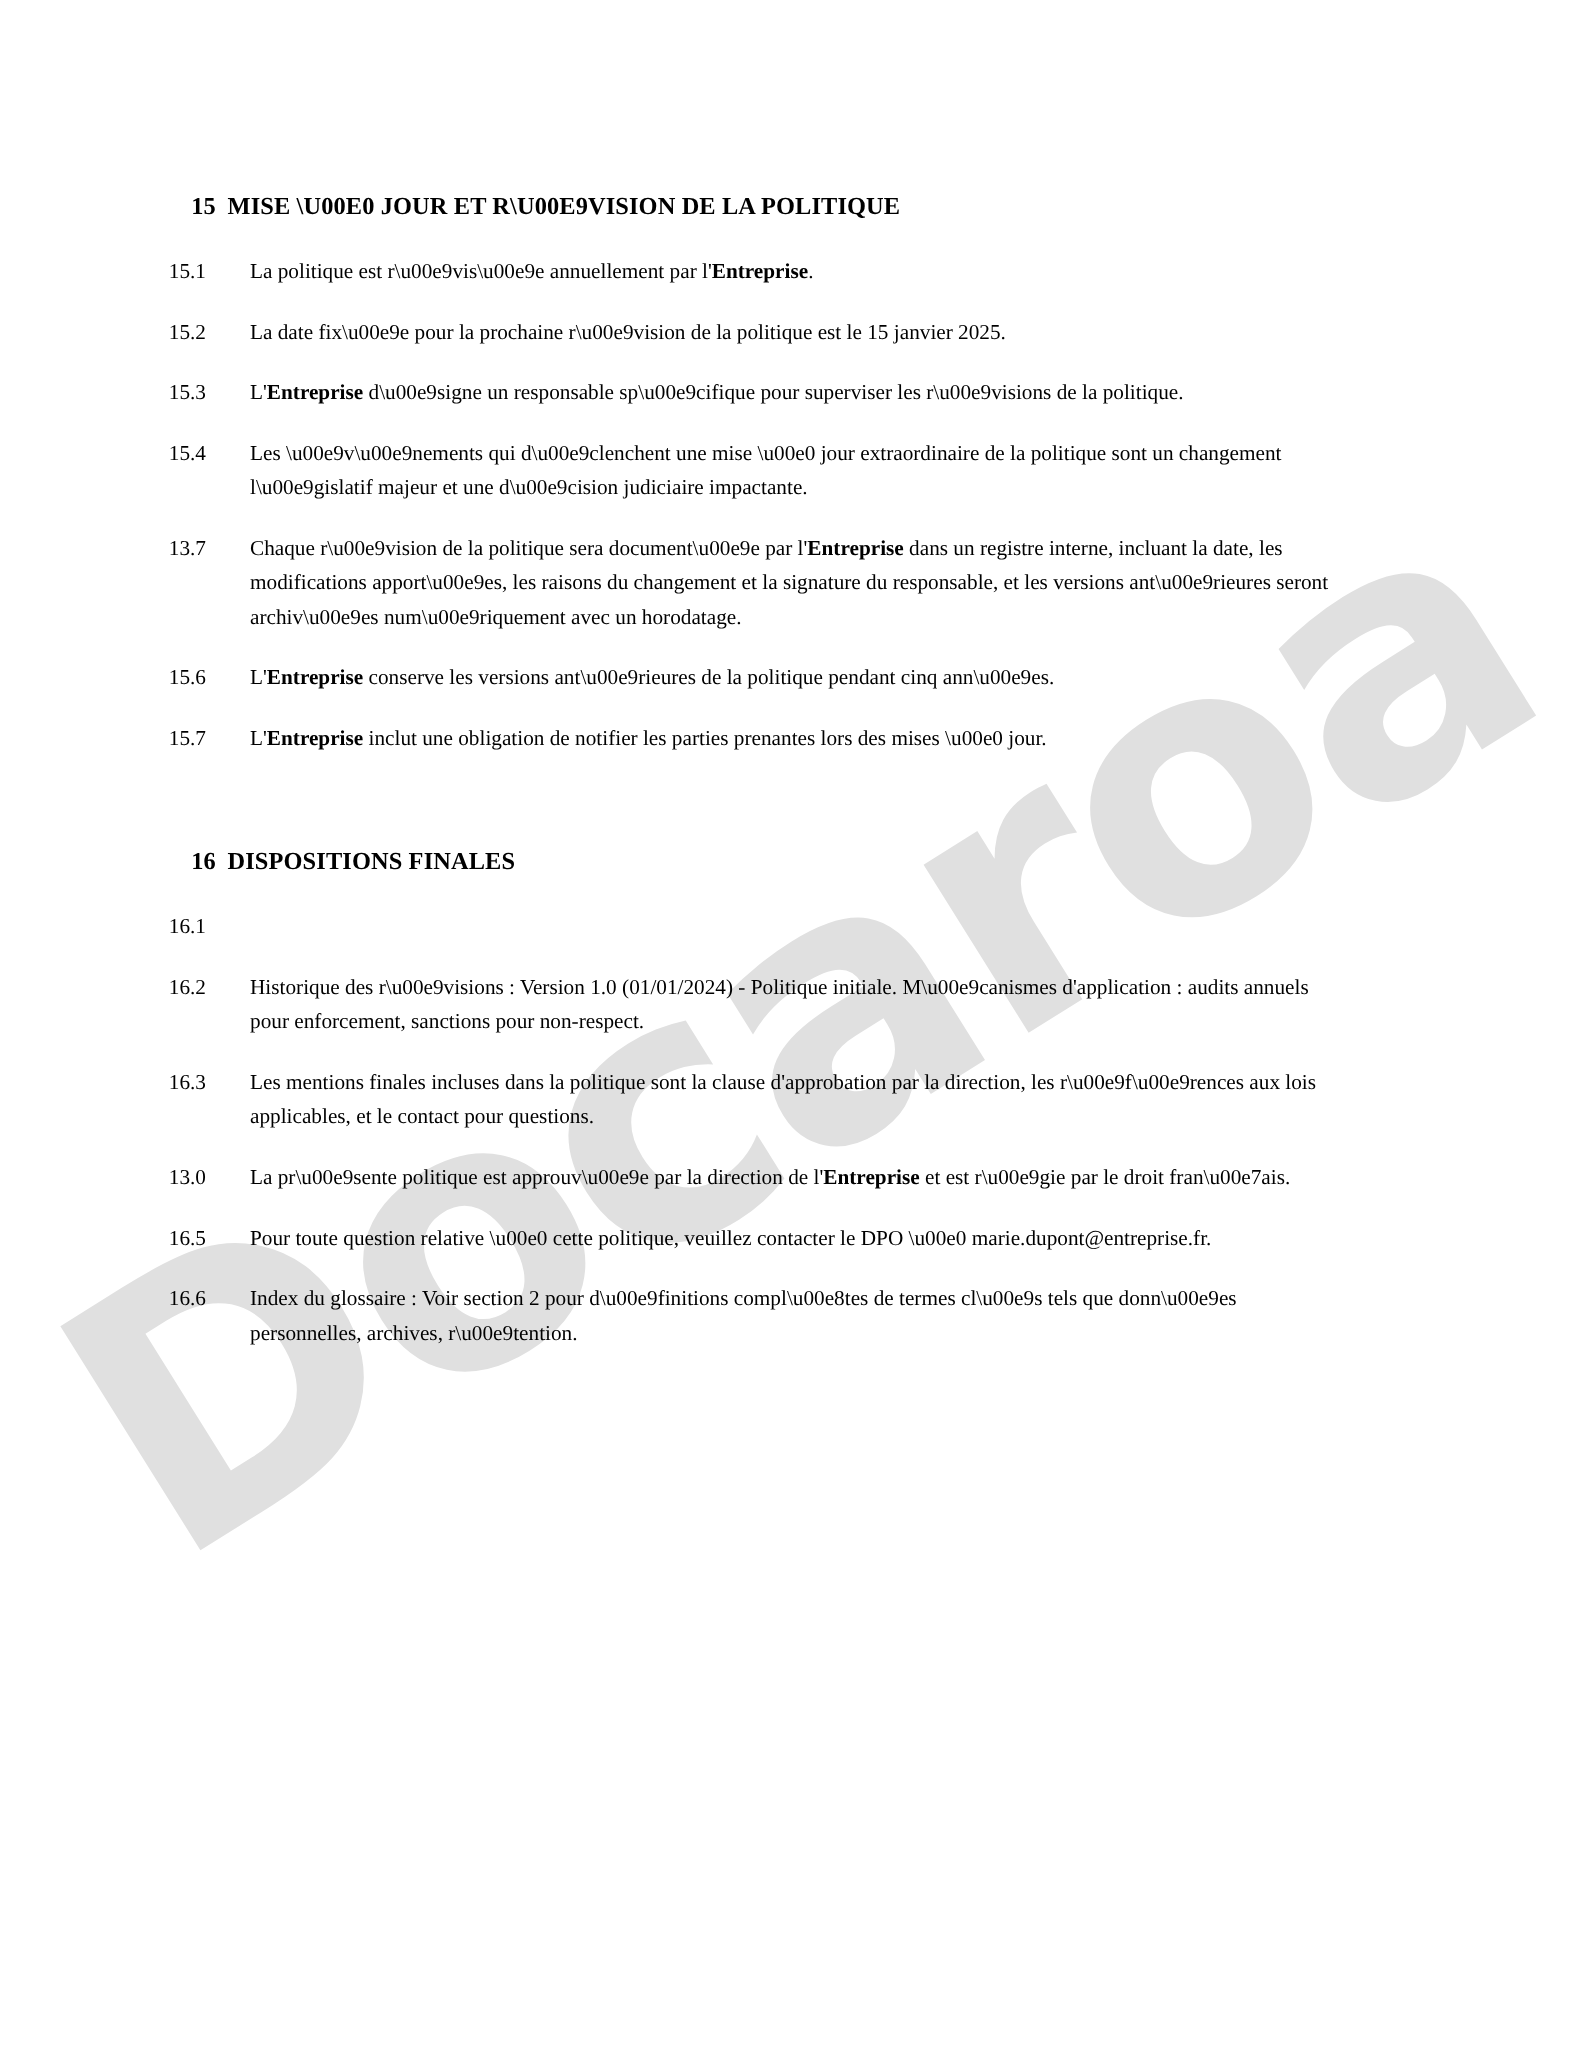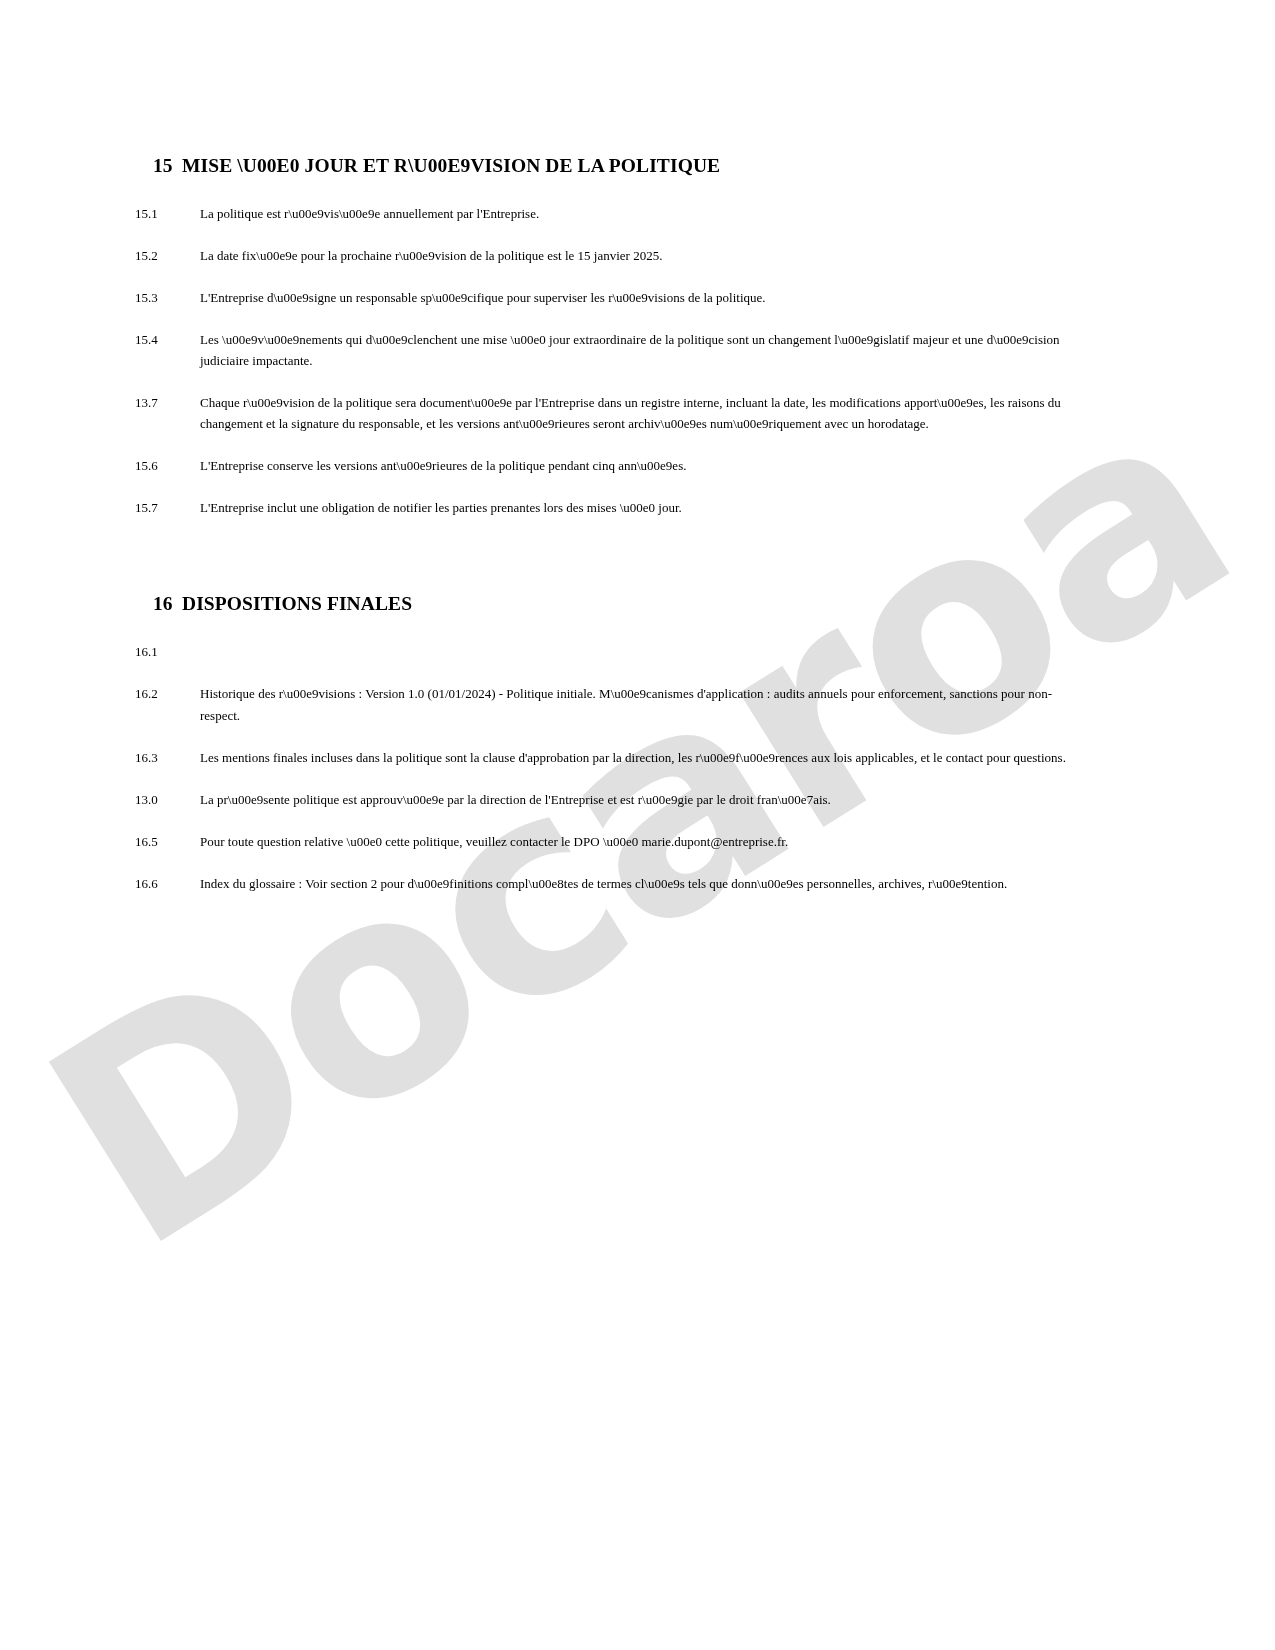--- a/index.html
+++ b/index.html
@@ -67,35 +67,35 @@
     font-weight: 700;
   }
   .section-heading .title {
     flex: 1 1 auto;
   }
 
   .clause {
     display: flex;
     align-items: baseline;
     margin: 0 0 21px 0;
-    font-size: 13px;
+    font-size: 17px;
     line-height: 1.62;
   }
   .clause .num {
     width: 65px;
     flex: 0 0 65px;
     box-sizing: border-box;
     white-space: nowrap;
   }
   .clause .body {
     flex: 1 1 auto;
     max-width: 880px;
   }
   .clause .body b {
-    font-weight: 400;
+    font-weight: 700;
   }
 
   .block-gap {
     height: 54px;
   }
 </style>
 </head>
 <body>
 
 <div class="page">

